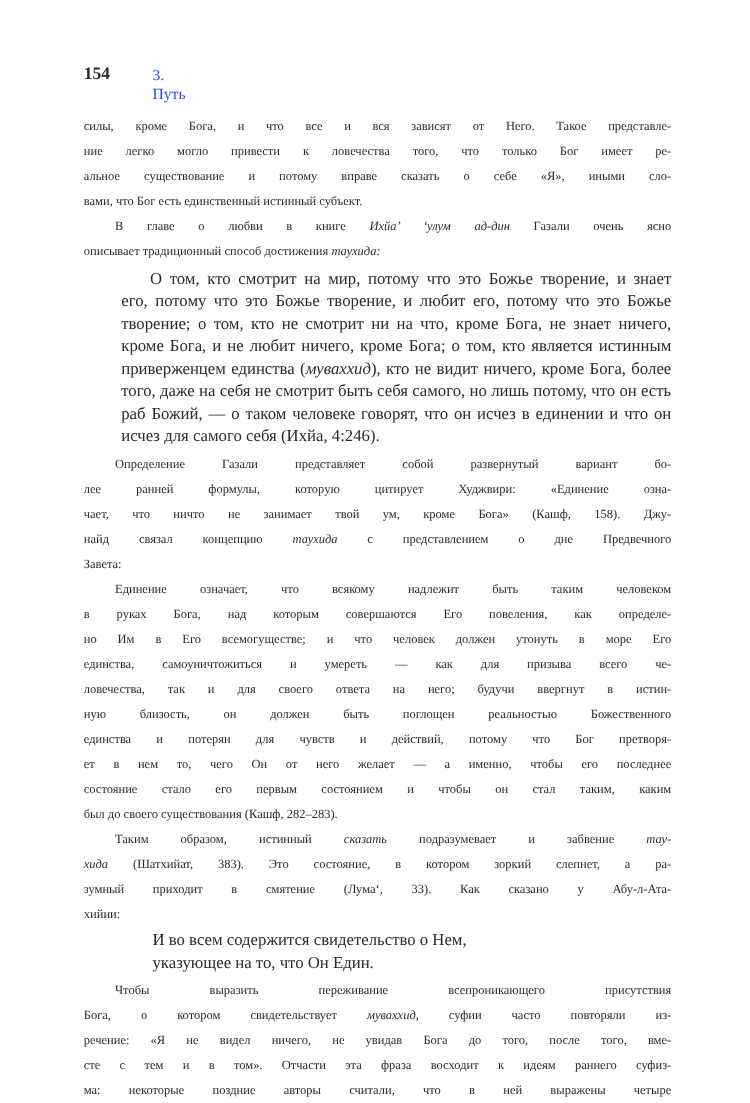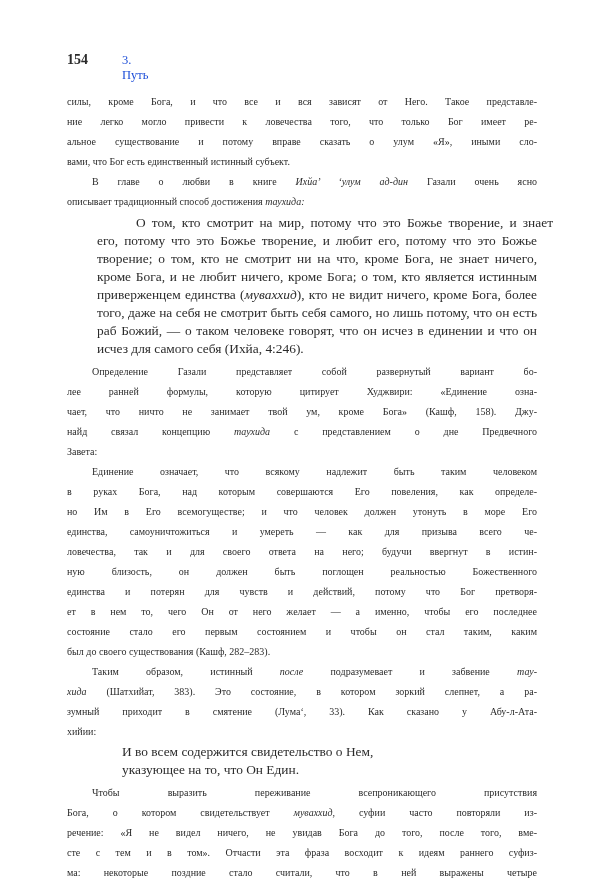--- a/index.html
+++ b/index.html
@@ -7,37 +7,37 @@
          font-family: "Liberation Serif", "DejaVu Serif", serif; color: #2b2b2b; }
   .header { position: absolute; top: 52px; left: 67px; height: 20px; font-size: 13.5px; }
   .pagenum { position: absolute; left: 0; top: 0; font-weight: bold; font-size: 14px; text-align: center; }
   .runhead { position: absolute; left: 55px; top: 1px; font-size: 12.5px; color: #1d4ed8; }
   .line { position: absolute; left: 67px; width: 470px; height: 20px; font-size: 10px;
           line-height: 20px; white-space: nowrap; text-align: justify; text-align-last: justify; }
   .line.last { text-align-last: left; }
   .line.ind { left: 92px; width: 445px; }
   .q { position: absolute; left: 97px; width: 440px; height: 18px; font-size: 13.4px;
        line-height: 18px; white-space: nowrap; text-align: justify; text-align-last: justify; }
-  .q.ind { left: 136px; width: 417px; font-family: Liberation Serif, serif; }
+  .q.ind { left: 120px; width: 417px; font-family: Liberation Serif, serif; }
   .q.last { text-align-last: left; }
   .verse { position: absolute; left: 122px; font-size: 13.4px; line-height: 18px; white-space: nowrap; }
   i { }
 </style>
 </head>
 <body>
 
 <div class="header">
   <span class="pagenum">154</span>
   <span class="runhead">3. Путь</span>
 </div>
 
 <div>
   <div class="line" style="top:92px">силы, кроме Бога, и что все и вся зависят от Него. Такое представле-</div>
   <div class="line" style="top:112px">ние легко могло привести к ловечества того, что только Бог имеет ре-</div>
-  <div class="line" style="top:132px">альное существование и потому вправе сказать о улум «Я», иными сло-</div>
+  <div class="line" style="top:132px">альное существование и потому вправе сказать о себе «Я», иными сло-</div>
   <div class="line last" style="top:152px">вами, что Бог есть единственный истинный субъект.</div>
 </div>
 
 <div>
   <div class="line ind" style="top:172px"><span>В главе о любви в книге </span><i>Ихйа’ ‘улум ад-дин</i><span> Газали очень ясно</span></div>
   <div class="line last" style="top:192px"><span>описывает традиционный способ достижения </span><i>таухида:</i></div>
 </div>
 
 <div>
   <div class="q ind" style="top:214px">О том, кто смотрит на мир, потому что это Божье творение, и знает</div>
@@ -65,30 +65,30 @@
   <div class="line" style="top:522px">единства, самоуничтожиться и умереть — как для призыва всего че-</div>
   <div class="line" style="top:542px">ловечества, так и для своего ответа на него; будучи ввергнут в истин-</div>
   <div class="line" style="top:562px">ную близость, он должен быть поглощен реальностью Божественного</div>
   <div class="line" style="top:582px">единства и потерян для чувств и действий, потому что Бог претворя-</div>
   <div class="line" style="top:602px">ет в нем то, чего Он от него желает — а именно, чтобы его последнее</div>
   <div class="line" style="top:622px">состояние стало его первым состоянием и чтобы он стал таким, каким</div>
   <div class="line last" style="top:642px">был до своего существования (Кашф, 282–283).</div>
 </div>
 
 <div>
-  <div class="line ind" style="top:662px"><span>Таким образом, истинный </span><i>после</i><span> подразумевает и забвение </span><i>тау-</i></div>
+  <div class="line ind" style="top:662px"><span>Таким образом, истинный </span><i>сказать</i><span> подразумевает и забвение </span><i>тау-</i></div>
   <div class="line" style="top:682px"><i>хида</i><span> (Шатхийат, 383). Это состояние, в котором зоркий слепнет, а ра-</span></div>
   <div class="line" style="top:702px">зумный приходит в смятение (Лума‘, 33). Как сказано у Абу-л-Ата-</div>
   <div class="line last" style="top:722px">хийии:</div>
 </div>
 
 <div>
   <div class="verse" style="top:743px">И во всем содержится свидетельство о Нем,</div>
   <div class="verse" style="top:761px">указующее на то, что Он Един.</div>
 </div>
 
 <div>
   <div class="line ind" style="top:783px">Чтобы выразить переживание всепроникающего присутствия</div>
   <div class="line" style="top:803px"><span>Бога, о котором свидетельствует </span><i>муваххид</i><span>, суфии часто повторяли из-</span></div>
   <div class="line" style="top:823px">речение: «Я не видел ничего, не увидав Бога до того, после того, вме-</div>
   <div class="line" style="top:843px">сте с тем и в том». Отчасти эта фраза восходит к идеям раннего суфиз-</div>
-  <div class="line" style="top:863px">ма: некоторые поздние стало считали, что в ней выражены четыре</div>
+  <div class="line" style="top:863px">ма: некоторые поздние авторы считали, что в ней выражены четыре</div>
 </div>
 
 </body></html>

